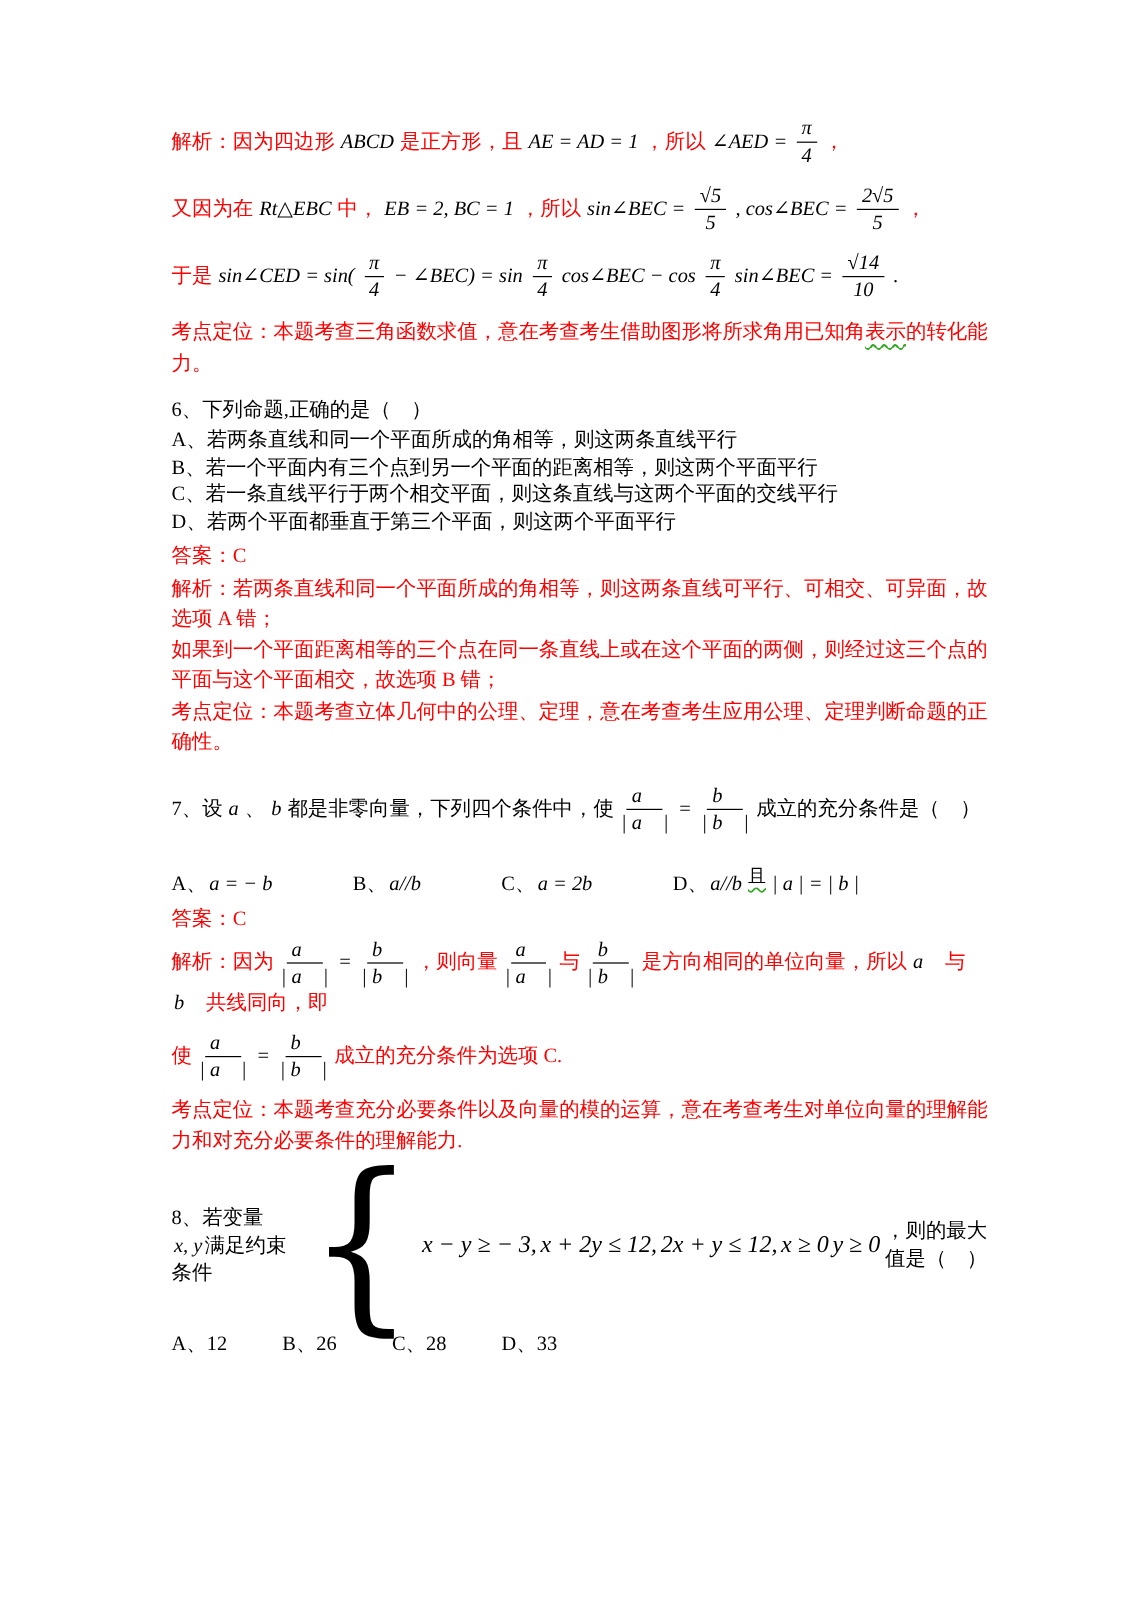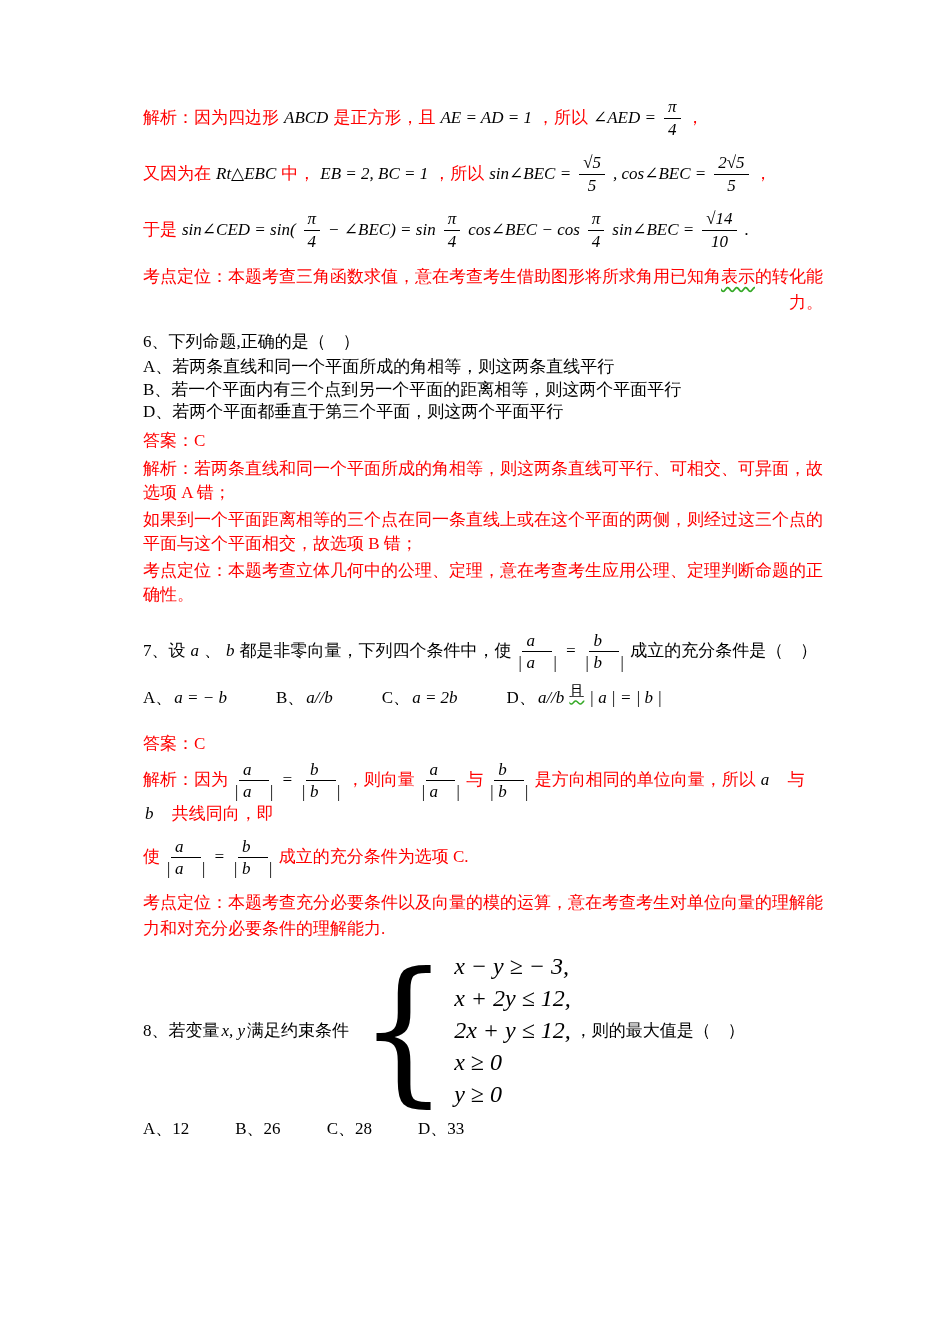--- a/index.html
+++ b/index.html
@@ -27,46 +27,46 @@
     line-height: 1.35; min-height: 44px; margin: 0 0 12px 0;
   }
   .frac {
     display: inline-flex; flex-direction: column; align-items: center;
     text-align: center; font-style: italic; line-height: 1.12;
     margin: 0 3px; vertical-align: middle; color: #000;
   }
   .frac .num { border-bottom: 1px solid #000; padding: 0 4px 1px 4px; }
   .frac .den { padding-top: 1px; }
 
-  .kd5 { line-height: 26px; margin: 2px 0 14px 0; text-align: right; }
+  .kd5 { line-height: 26px; margin: 2px 0 14px 0; }
   .wavy {
     text-decoration: underline; text-decoration-style: wavy;
     text-decoration-color: #35a927; text-underline-offset: 4px;
   }
 
   .q6stem { line-height: 24px; margin: 8px 0 2px 0; }
   .opt { line-height: 22.5px; margin: 0; }
   .answer { line-height: 24px; margin: 5px 0 4px 0; }
   .ana { line-height: 24.5px; margin: 0 0 2px 0; }
   .kd6 { line-height: 24.5px; margin: 2px 0 22px 0; }
 
-  .optrow { display: flex; align-items: flex-start; gap: 47px; margin: 12px 0 6px 0; min-height: 40px; }
+  .optrow { display: flex; align-items: flex-end; gap: 65px; margin: 12px 0 6px 0; min-height: 40px; }
   .opt7 { white-space: nowrap; }
   .conj { position: relative; top: -7px; margin: 0 3px; font-size: 15px; }
 
   .sol7 { margin-bottom: 10px; }
   .kd7 { line-height: 26px; margin: 4px 0 10px 0; }
 
   .q8row { display: flex; align-items: center; gap: 4px; margin: 4px 0 2px 0; }
   .brace {
     font-family: "DejaVu Serif", serif; font-size: 140px; line-height: 0.9;
     transform: scaleY(1.12); transform-origin: center; font-weight: 400;
     margin: 0 2px 0 6px; user-select: none;
   }
-  .sys { display: flex; flex-direction: column; gap: 3px; line-height: 29px; font-size: 24px; }
+  .sys { display: flex; flex-direction: row; gap: 3px; line-height: 29px; font-size: 20px; }
   .sysline { font-style: italic; white-space: nowrap; }
   .q8opts { display: flex; gap: 46px; line-height: 24px; margin-top: 8px; }
 
   .footer {
     position: absolute; left: 0; right: 0; bottom: 46px;
     text-align: center; font-size: 13px; color: #3f3f3f;
     font-family: "Liberation Sans", "DejaVu Sans", sans-serif;
   }
 </style>
 </head>
@@ -133,20 +133,21 @@
       <span class="math">.</span>
     </p>
 
     <p class="red kd5">
       <span>考点定位：本题考查三角函数求值，意在考查考生借助图形将所求角用已知角</span><span class="wavy">表示</span><span>的转化能力。</span>
     </p>
 
     <p class="q6stem">6、下列命题,正确的是（　）</p>
     <p class="opt">A、若两条直线和同一个平面所成的角相等，则这两条直线平行</p>
     <p class="opt">B、若一个平面内有三个点到另一个平面的距离相等，则这两个平面平行</p>
+    <p class="opt">C、若一条直线平行于两个相交平面，则这条直线与这两个平面的交线平行</p>
     <p class="opt">D、若两个平面都垂直于第三个平面，则这两个平面平行</p>
     <p class="answer red">答案：C</p>
     <p class="ana red">解析：若两条直线和同一个平面所成的角相等，则这两条直线可平行、可相交、可异面，故选项 A 错；</p>
     <p class="ana red">如果到一个平面距离相等的三个点在同一条直线上或在这个平面的两侧，则经过这三个点的平面与这个平面相交，故选项 B 错；</p>
     <p class="kd6 red">考点定位：本题考查立体几何中的公理、定理，意在考查考生应用公理、定理判断命题的正确性。</p>
 
     <p class="fline">
       <span>7、设</span>
       <span class="math">a</span>
       <span>、</span>

